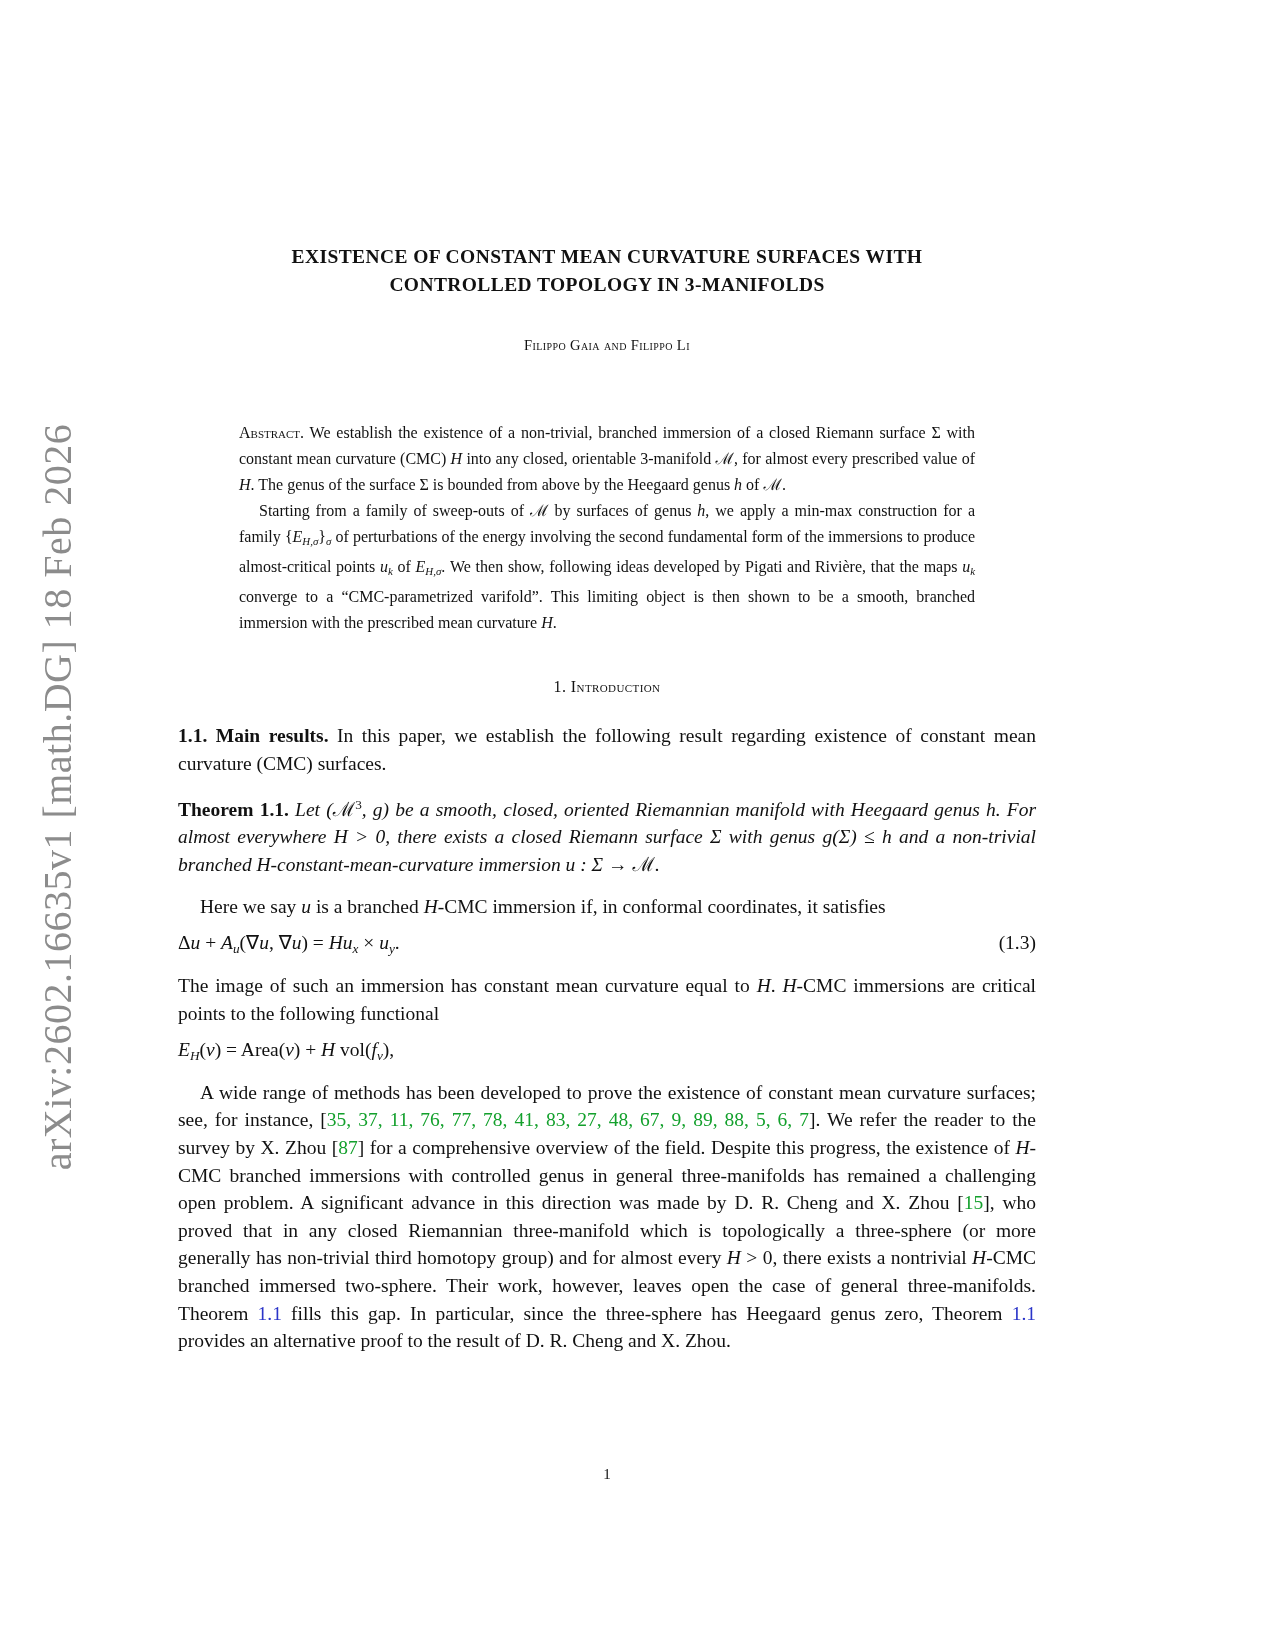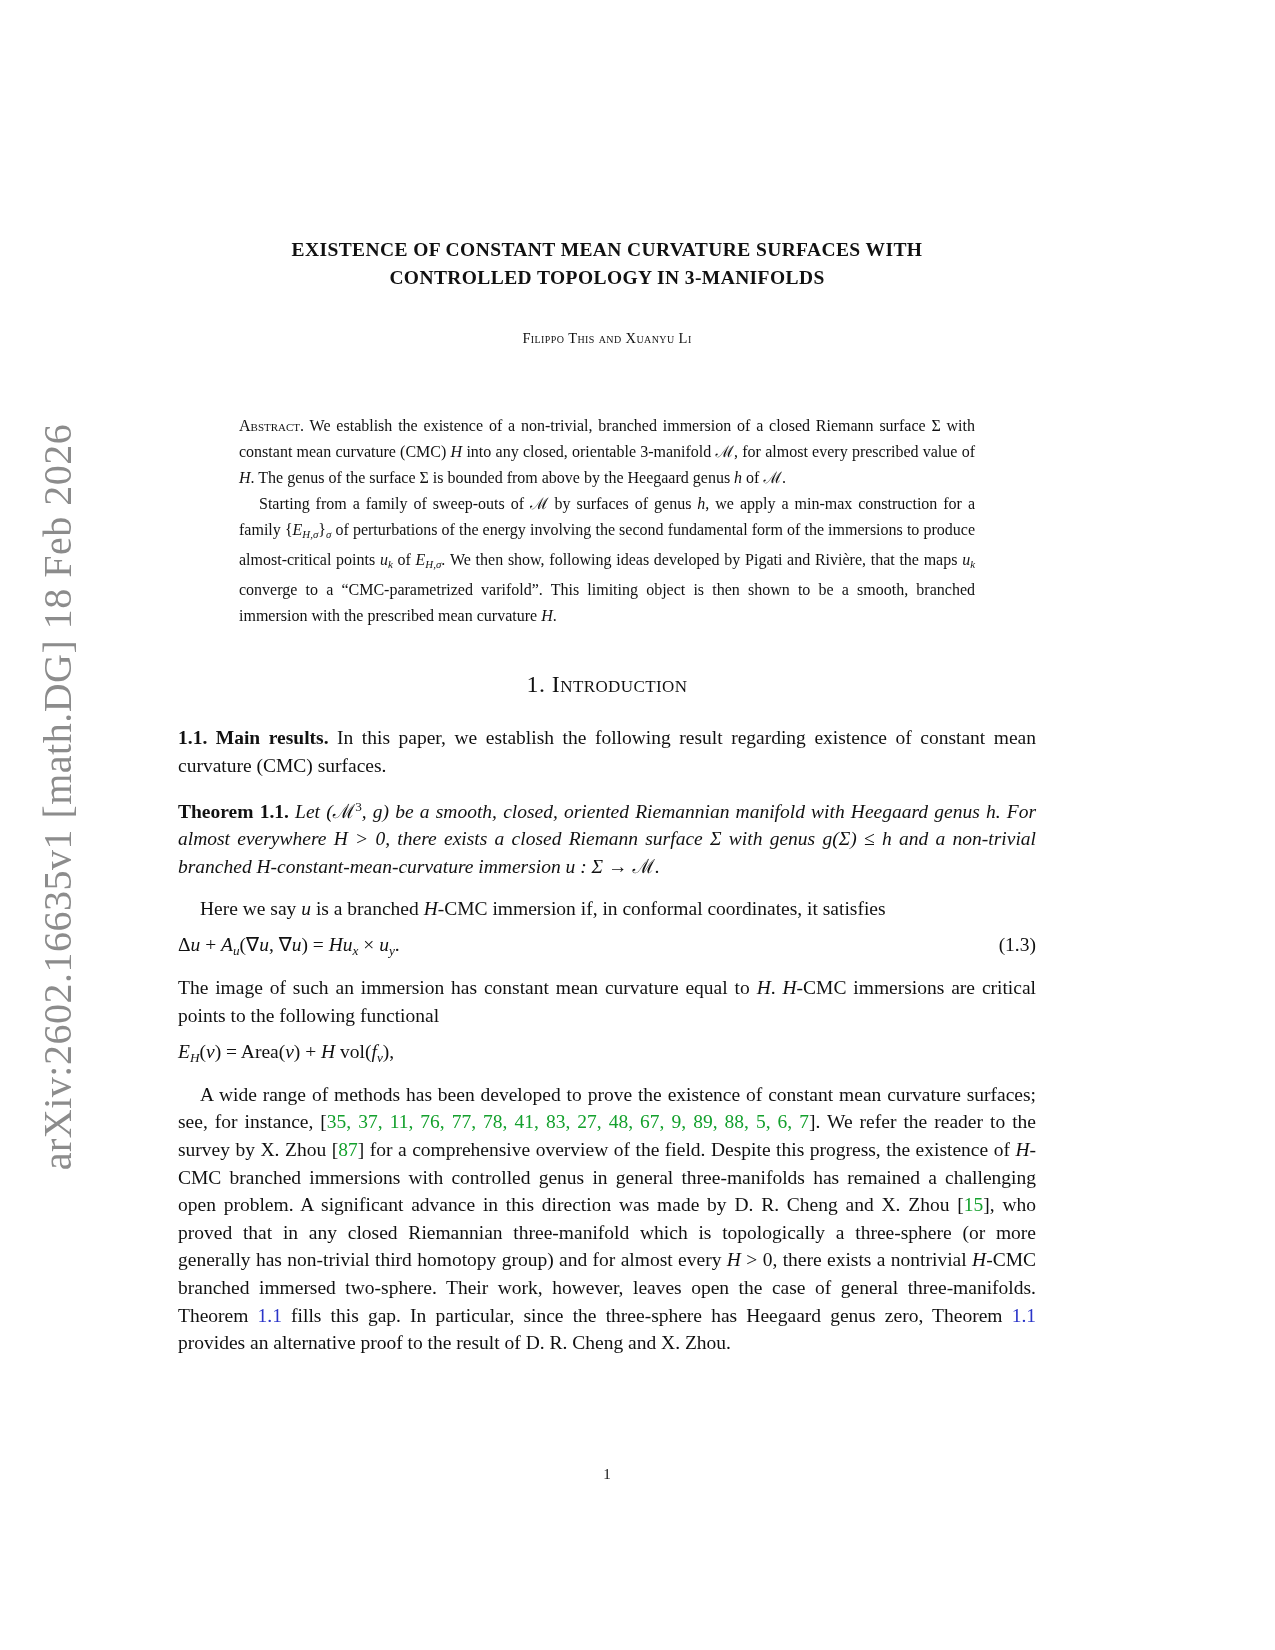--- a/index.html
+++ b/index.html
@@ -24,21 +24,21 @@
     letter-spacing: 0.5px;
   }
 
   .content {
     position: absolute;
     left: 178px; top: 232px;
     width: 858px;
   }
 
   h1.title {
-    margin: 4px;
+    margin: 11px;
     text-align: center;
     font-size: 19.5px;
     font-weight: bold;
     line-height: 28px;
     letter-spacing: 0.4px;
   }
   .authors {
     margin-top: 38px;
     text-align: center;
     font-variant: small-caps;
@@ -54,21 +54,21 @@
     text-align: justify;
   }
   .abstract p { margin: 0; }
   .abstract p.indent { text-indent: 20px; }
 
   h2.section-heading {
     margin: 42px 0 0 0;
     text-align: center;
     font-weight: normal;
     font-variant: small-caps;
-    font-size: 24px;
+    font-size: 16px;
     letter-spacing: 0.4px;
   }
 
   .body-text {
     margin-top: 26px;
     font-size: 19.5px;
     line-height: 27.6px;
     text-align: justify;
   }
   .body-text p { margin: 0; }
@@ -110,21 +110,21 @@
 <body>
 
 <div class="page">
 
   <div class="arxiv-watermark">arXiv:2602.16635v1  [math.DG]  18 Feb 2026</div>
 
   <div class="content">
 
     <h1 class="title"><span>EXISTENCE OF CONSTANT MEAN CURVATURE SURFACES WITH</span><br><span>CONTROLLED TOPOLOGY IN 3-MANIFOLDS</span></h1>
 
-    <div class="authors">Filippo This and Xuanyu Li</div>
+    <div class="authors">Filippo Gaia and Filippo Li</div>
 
     <div class="abstract">
       <p><span class="seg-sc">Abstract.</span><span> We establish the existence of a non-trivial, branched immersion of a closed Riemann surface </span><span>Σ</span><span> with constant mean curvature (CMC) </span><span class="seg-i">H</span><span> into any closed, orientable 3-manifold </span><span class="seg-cal">ℳ</span><span>, for almost every prescribed value of </span><span class="seg-i">H</span><span>. The genus of the surface </span><span>Σ</span><span> is bounded from above by the Heegaard genus </span><span class="seg-i">h</span><span> of </span><span class="seg-cal">ℳ</span><span>.</span></p>
       <p class="indent"><span>Starting from a family of sweep-outs of </span><span class="seg-cal">ℳ</span><span> by surfaces of genus </span><span class="seg-i">h</span><span>, we apply a min-max construction for a family {</span><span class="seg-i">E</span><span class="seg-i seg-sub">H,σ</span><span>}</span><span class="seg-i seg-sub">σ</span><span> of perturbations of the energy involving the second fundamental form of the immersions to produce almost-critical points </span><span class="seg-i">u</span><span class="seg-i seg-sub">k</span><span> of </span><span class="seg-i">E</span><span class="seg-i seg-sub">H,σ</span><span>. We then show, following ideas developed by Pigati and Rivière, that the maps </span><span class="seg-i">u</span><span class="seg-i seg-sub">k</span><span> converge to a “CMC-parametrized varifold”. This limiting object is then shown to be a smooth, branched immersion with the prescribed mean curvature </span><span class="seg-i">H</span><span>.</span></p>
     </div>
 
     <h2 class="section-heading">1. Introduction</h2>
 
     <div class="body-text">
 

